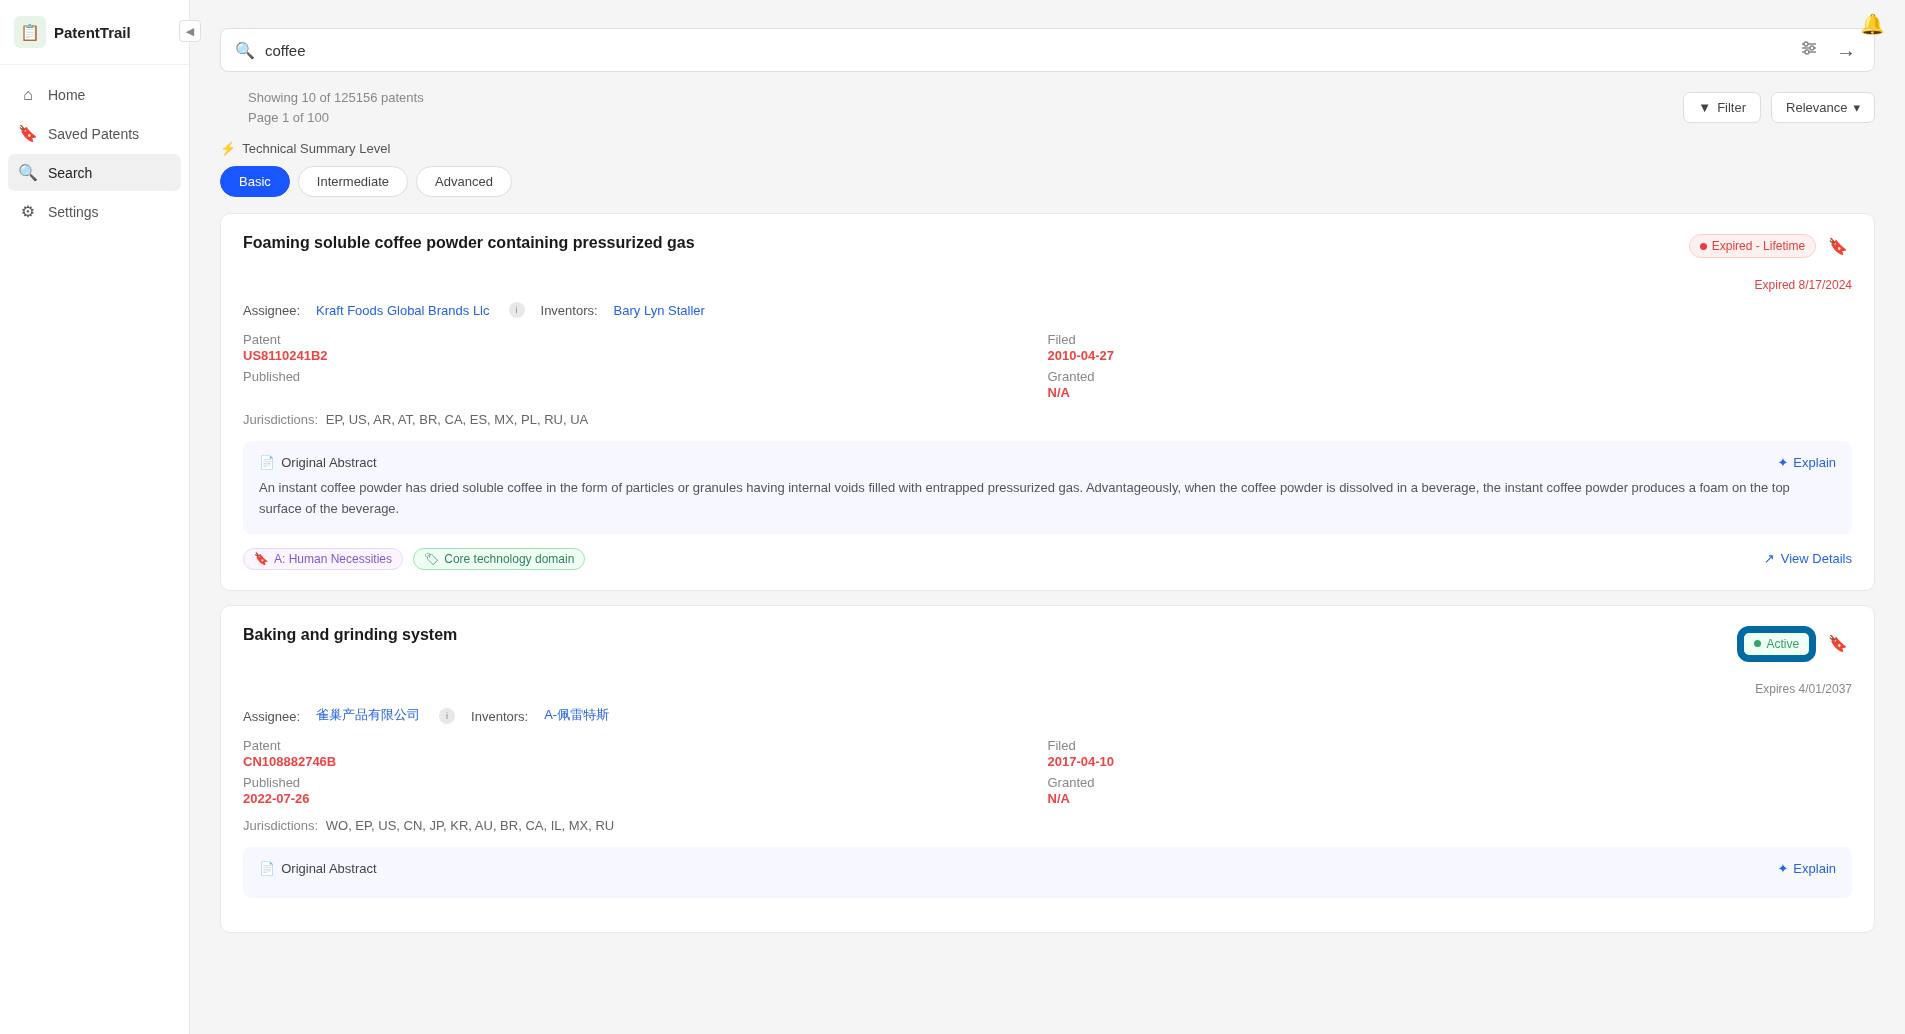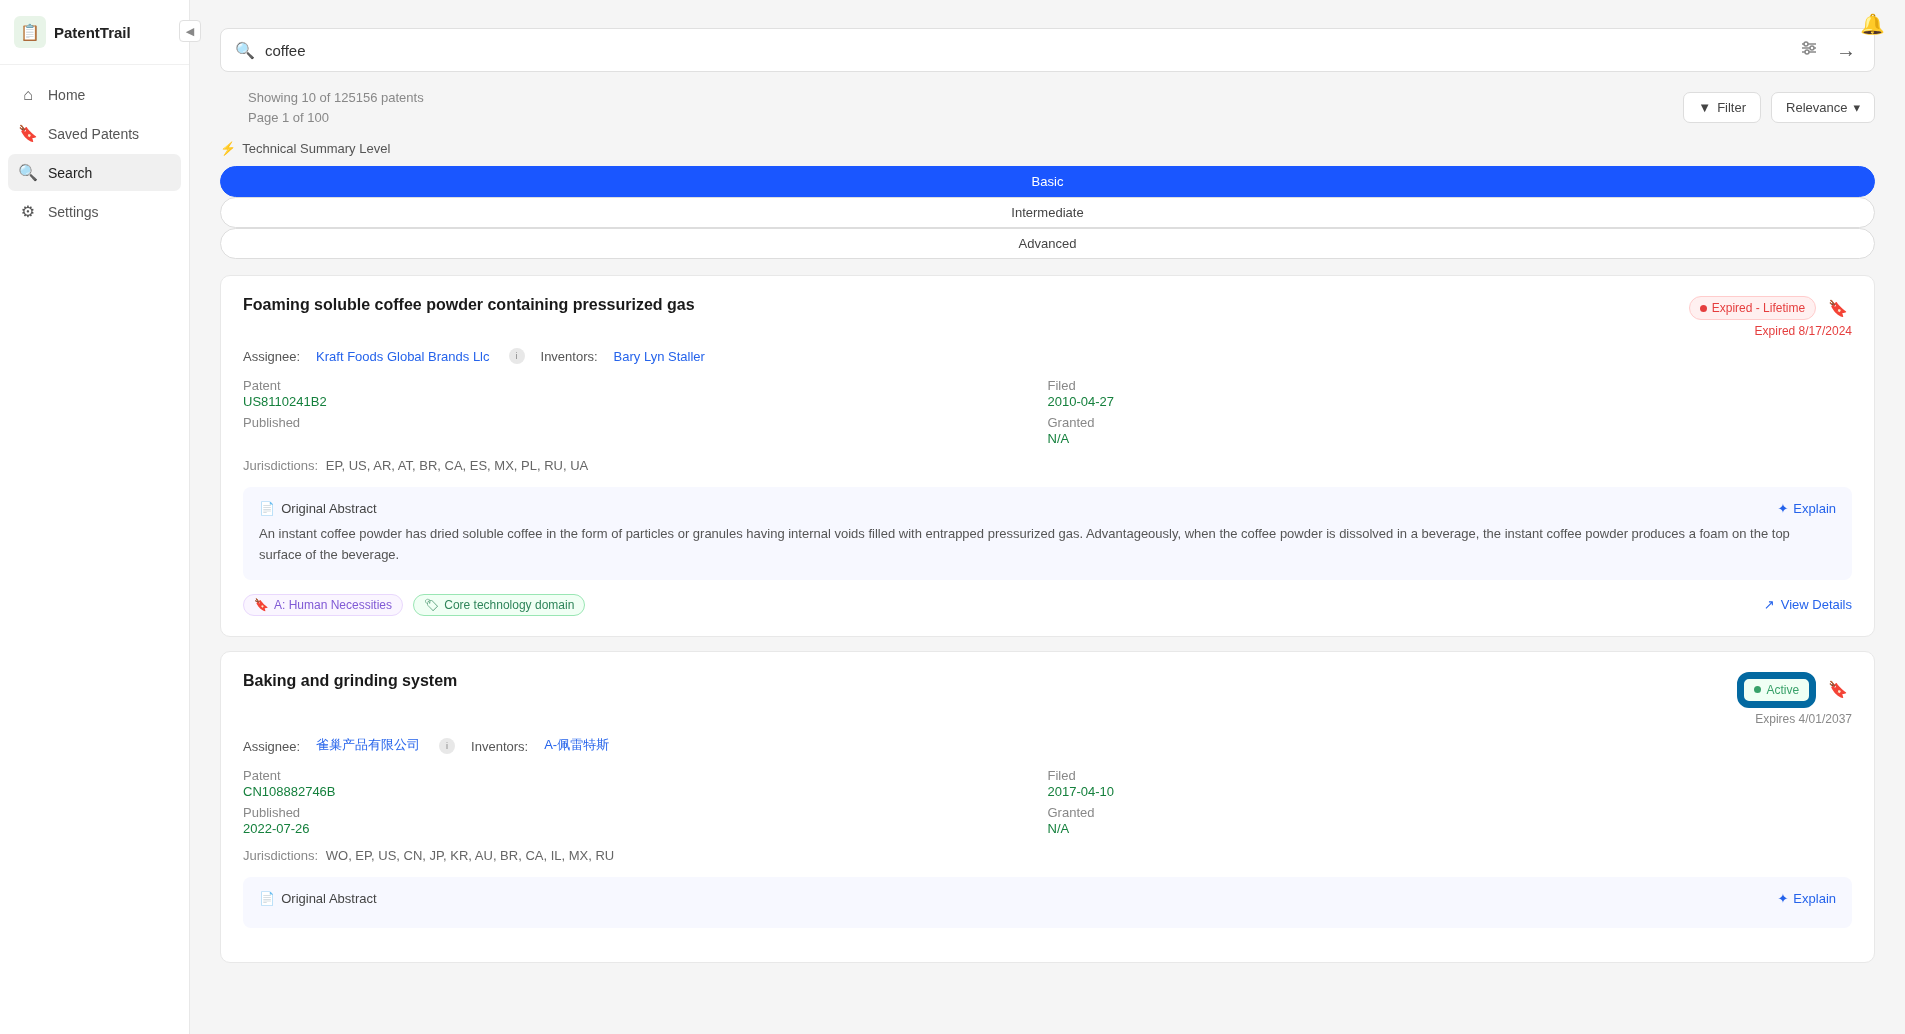--- a/index.html
+++ b/index.html
@@ -167,21 +167,21 @@
     .tech-level-label {
       display: flex;
       align-items: center;
       gap: 6px;
       font-size: 13px;
       color: #555;
       margin-bottom: 10px;
     }
     .tech-level-buttons {
       display: flex;
-      flex-direction: column;
+      gap: 8px;
     }
     .tech-btn {
       padding: 7px 18px;
       border-radius: 20px;
       border: 1.5px solid #ddd;
       background: #fff;
       font-size: 13px;
       cursor: pointer;
       color: #444;
     }
@@ -208,21 +208,21 @@
     .patent-title {
       font-size: 16px;
       font-weight: 600;
       color: #1a1a1a;
       flex: 1;
     }
     .patent-status-area {
       display: flex;
       flex-direction: column;
       align-items: flex-end;
-      gap: 4px;
+      gap: 20px;
       flex-shrink: 0;
       margin-left: 16px;
     }
     .status-badge-row {
       display: flex;
       align-items: center;
       gap: 8px;
     }
     .status-badge {
       display: flex;
@@ -293,21 +293,21 @@
     }
 
     .patent-details-grid {
       display: grid;
       grid-template-columns: 1fr 1fr;
       gap: 6px 0;
       margin-bottom: 12px;
     }
     .detail-item { font-size: 13px; }
     .detail-label { color: #888; margin-bottom: 1px; }
-    .detail-value { color: #15803d; font-weight: 400; }
+    .detail-value { color: #ef4444; font-weight: 700; }
 
     .jurisdictions-row {
       font-size: 13px;
       color: #666;
       margin-bottom: 14px;
     }
     .jurisdictions-label { color: #888; margin-right: 4px; }
 
     
     .abstract-box {

